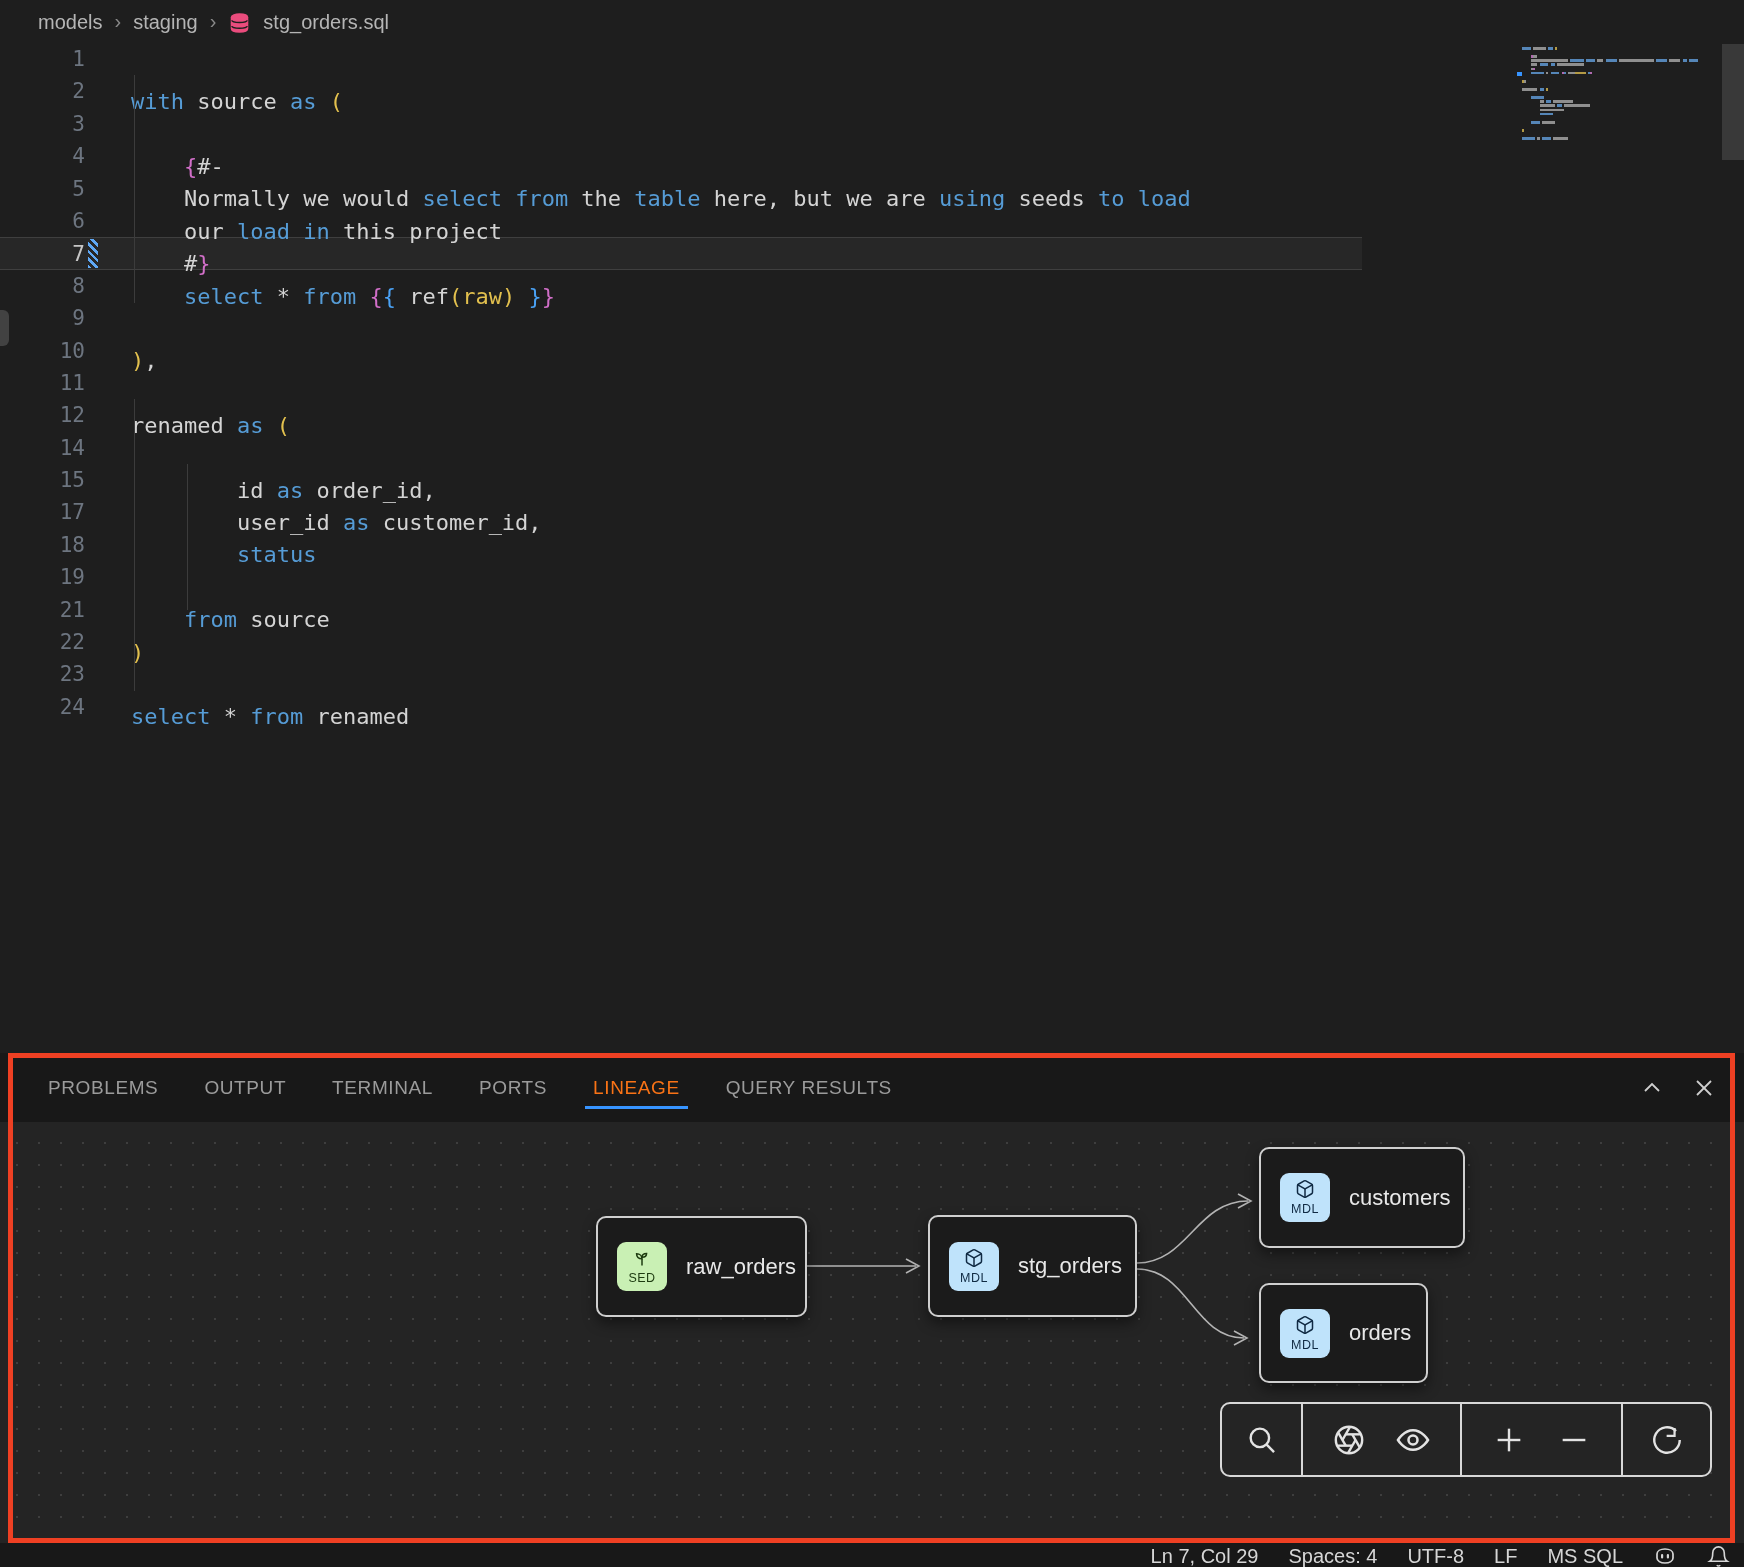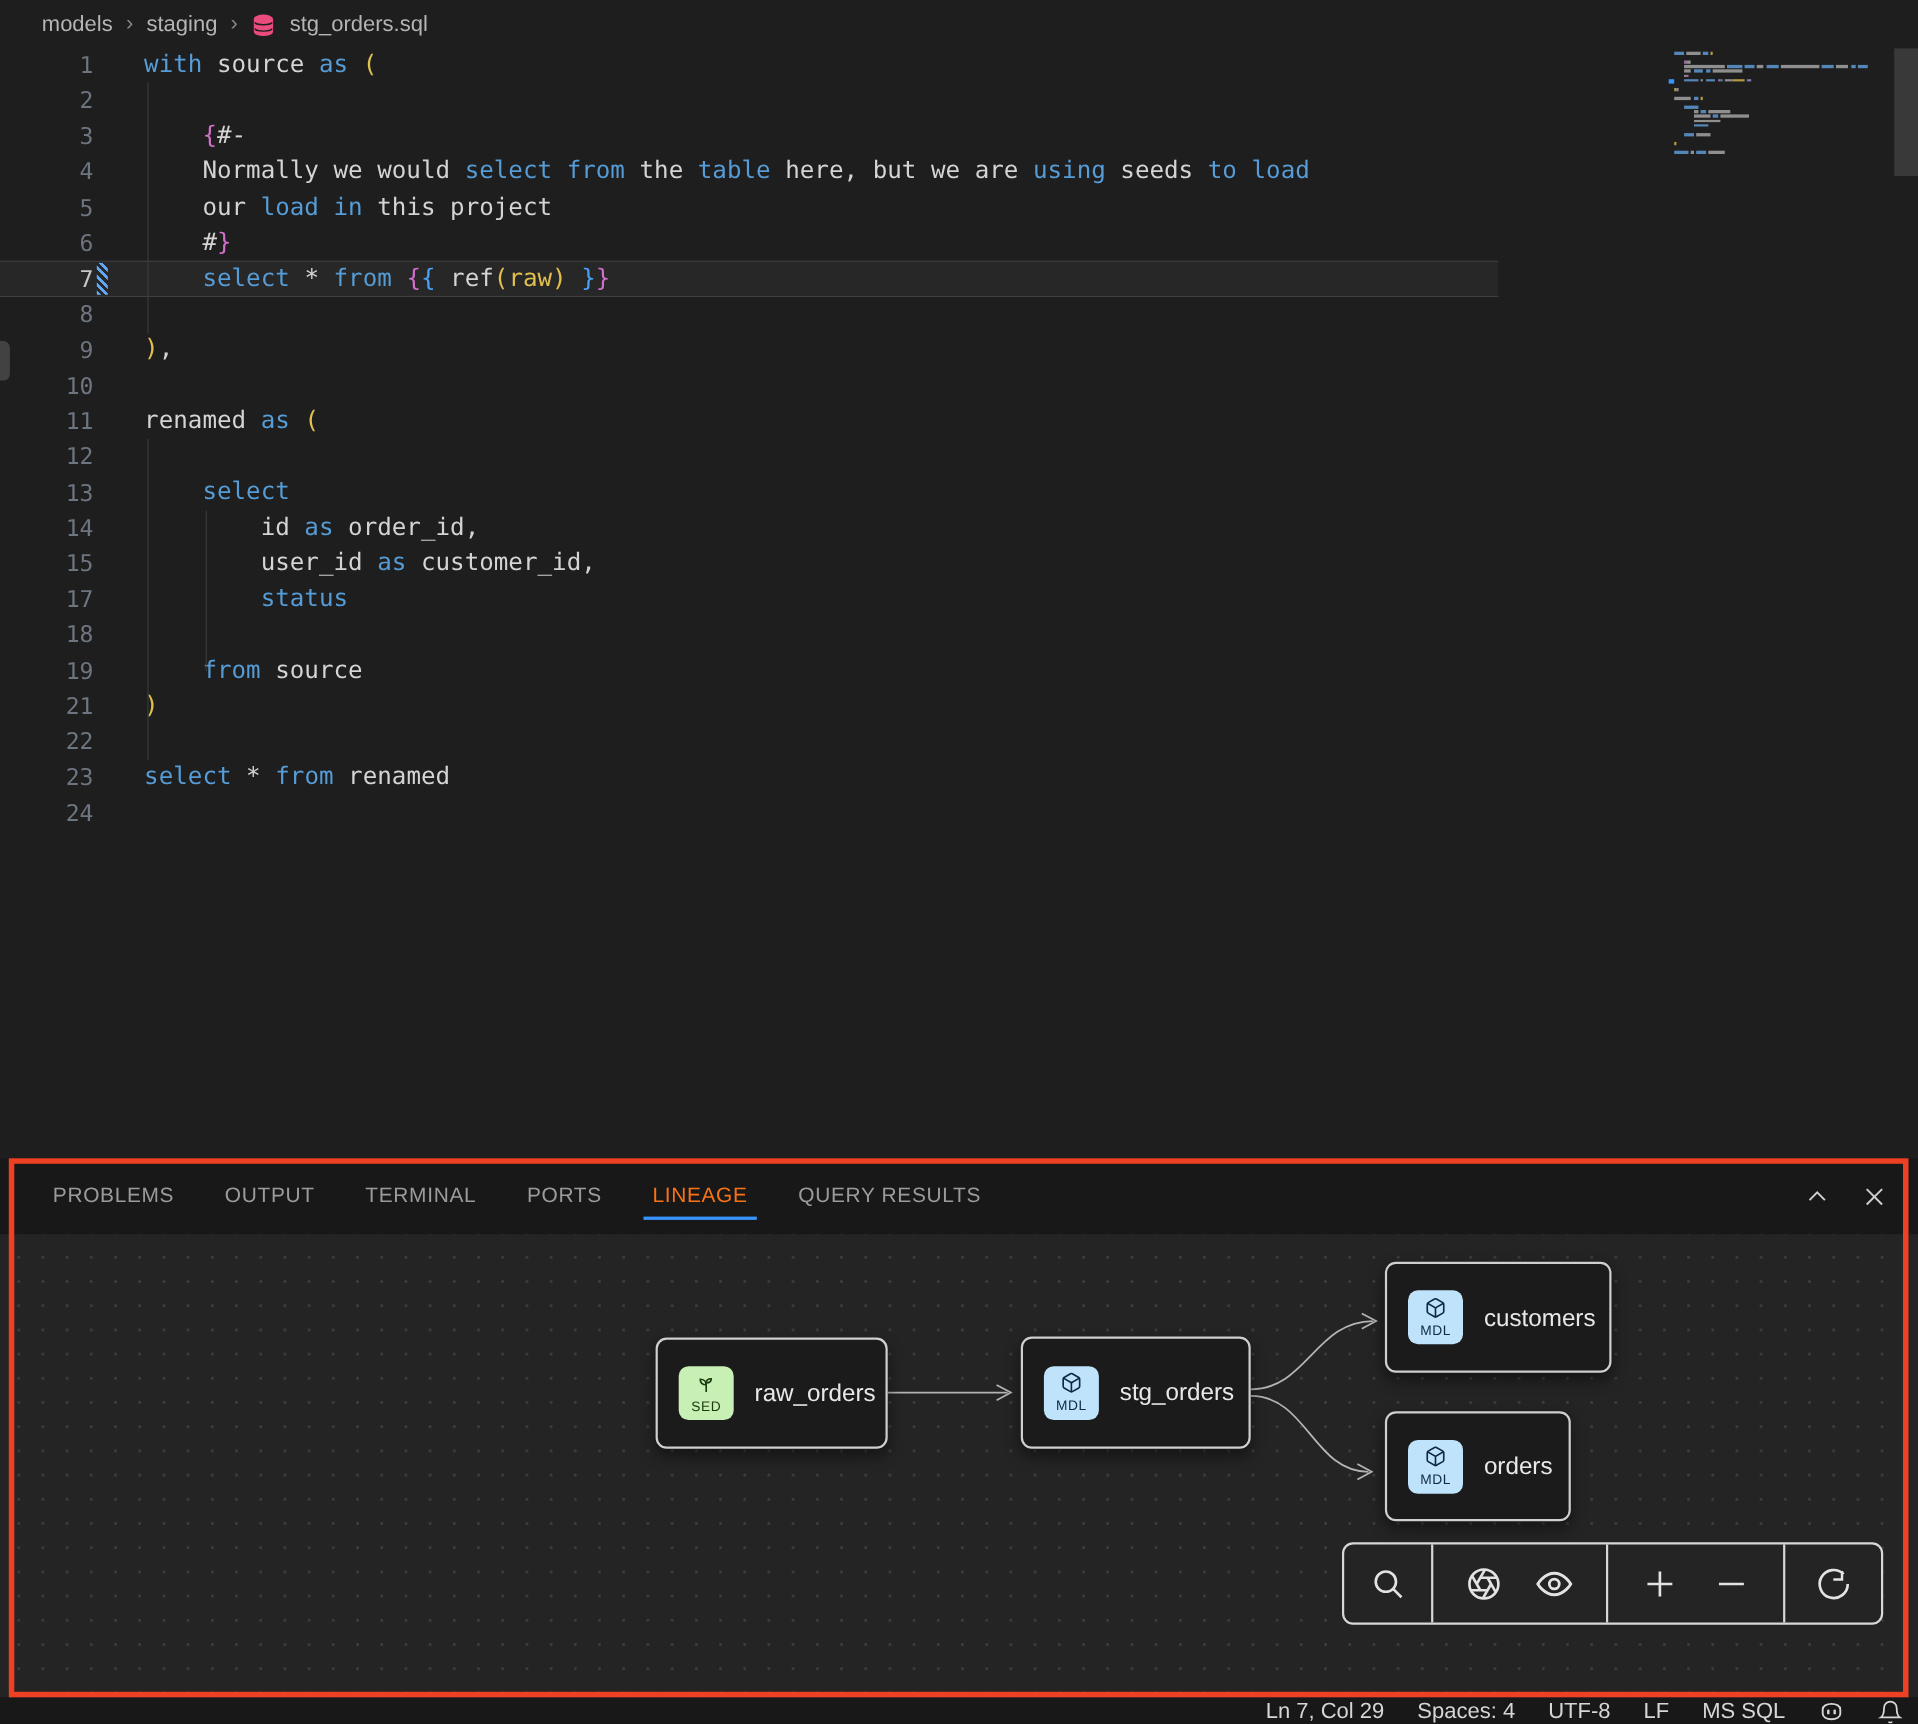--- a/index.html
+++ b/index.html
@@ -14,21 +14,21 @@
 
   
   .editor{position:absolute;top:43px;left:0;width:1744px;}
   .code-row{display:flex;height:32.4px;line-height:32.4px;width:1362px;box-sizing:border-box;}
   .code-row.current{background:rgba(255,255,255,0.045);border-top:1px solid #3f3f3f;border-bottom:1px solid #3f3f3f;}
   .ln{width:85px;text-align:right;color:#6d7580;font-family:"DejaVu Sans Mono",monospace;font-size:21px;flex:none;}
   .code-row.current .ln{color:#c6c6c6;}
   .marker{width:46px;flex:none;position:relative;}
   .marker .hatch{position:absolute;left:3px;top:1px;bottom:1px;width:10px;
      background:repeating-linear-gradient(45deg,#5fa8f5 0 2.6px,rgba(0,0,0,0) 2.6px 5.4px);}
-  .code-text{font-family:"DejaVu Sans Mono",monospace;font-size:22px;white-space:pre;}
+  .code-text{font-family:"DejaVu Sans Mono",monospace;font-size:22px;white-space:pre;margin-top:43px;}
   .tk-kw{color:#569cd6}.tk-pl{color:#d4d4d4}.tk-pk{color:#d26fc9}.tk-y1{color:#e2c04e}.tk-br2{color:#4aa2f5}
   .indent-guide{position:absolute;width:1px;background:#3c3c3c;}
   .left-nub{position:absolute;left:0;top:310px;width:9px;height:36px;background:#424242;border-radius:0 6px 6px 0;}
 
   
   .minimap{position:absolute;left:1517px;top:44px;width:185px;height:320px;}
   .mm-row{position:absolute;height:2.8px;}
   .mm-tok{position:absolute;height:2.8px;top:0;}
   .mm-marker{position:absolute;left:-5px;width:5px;height:4.2px;background:#3794ff;}
   .scroll-thumb{position:absolute;left:1722px;top:44px;width:22px;height:116px;background:rgba(121,121,121,0.3);}
@@ -151,25 +151,20 @@
       </div>
       <div class="code-row">
         <span class="ln">11</span>
         <span class="marker"></span>
         <span class="code-text"><span class="tk-pl">renamed </span><span class="tk-kw">as</span><span class="tk-pl"> </span><span class="tk-y1">(</span></span>
       </div>
       <div class="code-row">
         <span class="ln">12</span>
         <span class="marker"></span>
         <span class="code-text"></span>
-      </div>
-      <div class="code-row">
-        <span class="ln">13</span>
-        <span class="marker"></span>
-        <span class="code-text"><span class="tk-pl">    </span><span class="tk-kw">select</span></span>
       </div>
       <div class="code-row">
         <span class="ln">14</span>
         <span class="marker"></span>
         <span class="code-text"><span class="tk-pl">        id </span><span class="tk-kw">as</span><span class="tk-pl"> order_id,</span></span>
       </div>
       <div class="code-row">
         <span class="ln">15</span>
         <span class="marker"></span>
         <span class="code-text"><span class="tk-pl">        user_id </span><span class="tk-kw">as</span><span class="tk-pl"> customer_id,</span></span>

